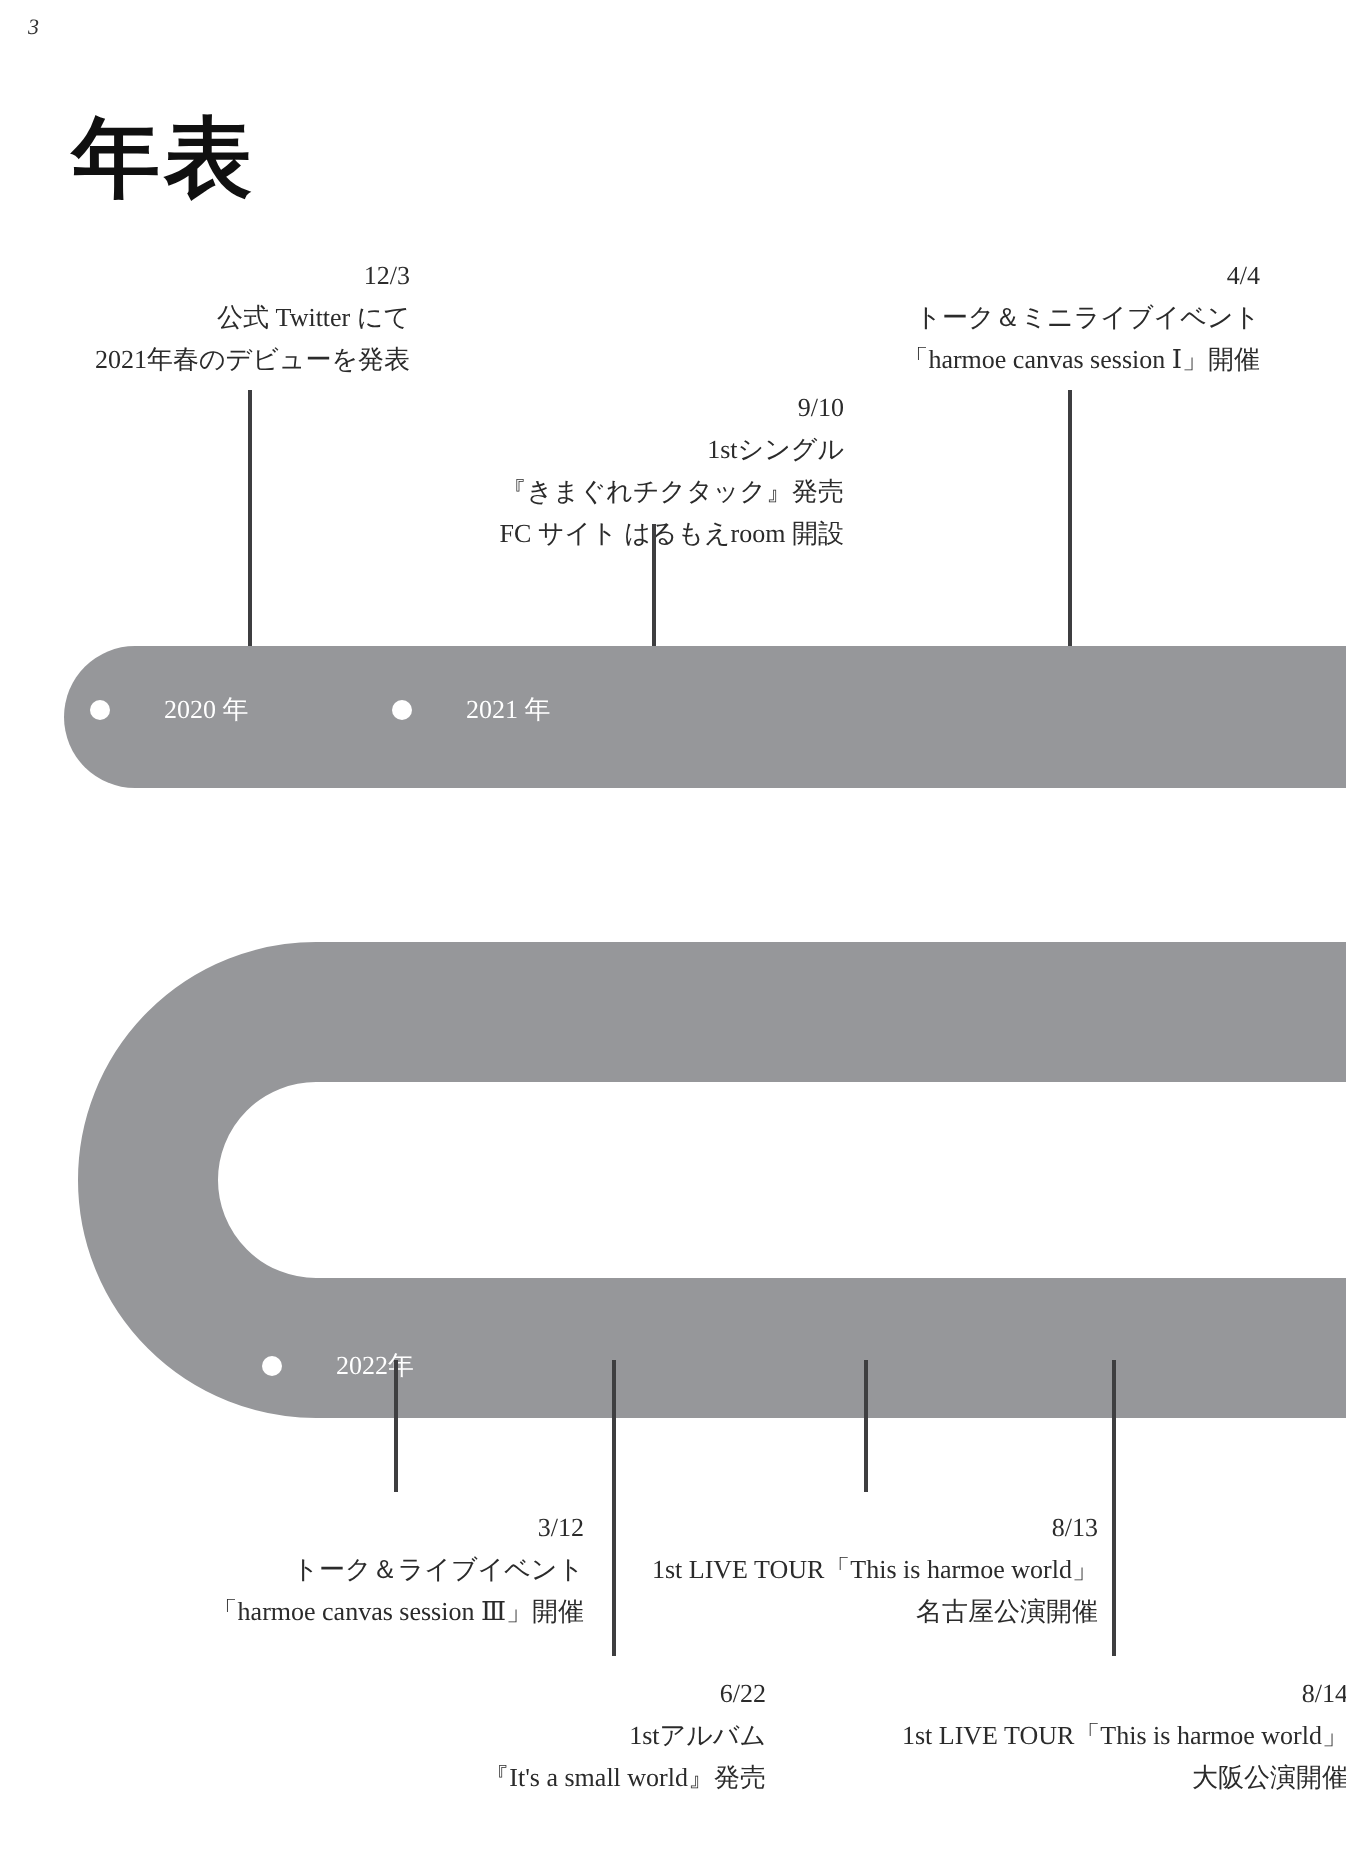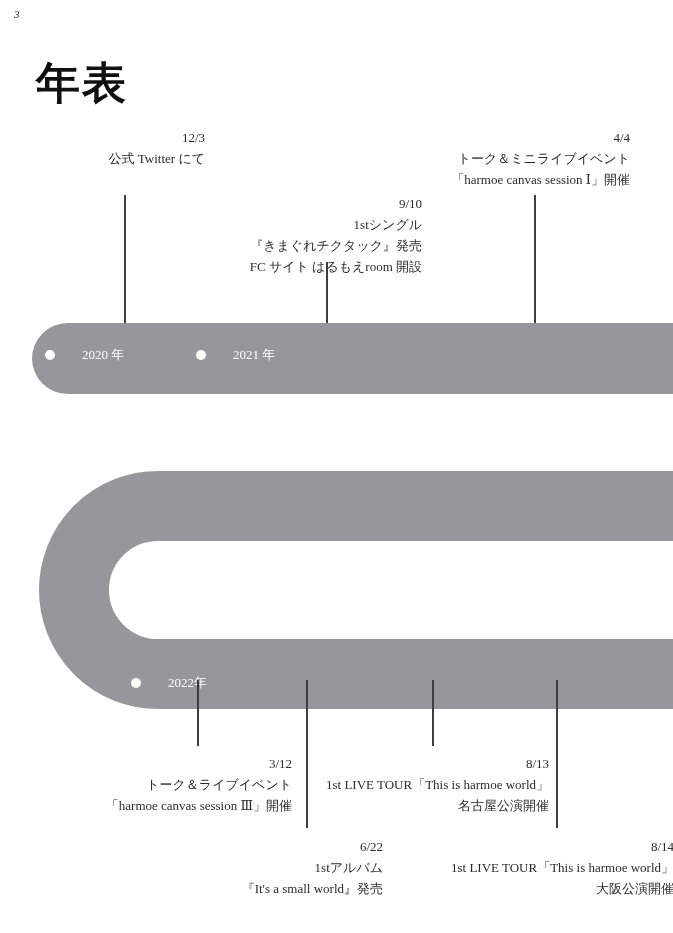--- a/index.html
+++ b/index.html
@@ -31,21 +31,21 @@
     font-style: italic;
     color: #333333;
     letter-spacing: 0;
   }
 
   
   .page-title {
     position: absolute;
     left: 36px;
     top: 28px;
-    font-family: Liberation Sans, sans-serif;
+    font-family: Liberation Mono, monospace;
     font-weight: bold;
     font-size: 44px;
     line-height: 52px;
     letter-spacing: 2px;
     color: #101010;
   }
 
   
   .band {
     position: absolute;
@@ -122,20 +122,21 @@
 
 <div id="page">
 
   <div class="page-number">3</div>
 
   <h1 class="page-title">年表</h1>
 
   <div class="event" style="left:45px; top:127px; width:160px;">
     <span class="date">12/3</span>
     <span class="line">公式 Twitter にて</span>
+    <span class="line">2021年春のデビューを発表</span>
   </div>
 
   <div class="event" style="left:232px; top:193px; width:190px;">
     <span class="date">9/10</span>
     <span class="line">1stシングル</span>
     <span class="line">『きまぐれチクタック』発売</span>
     <span class="line">FC サイト はるもえroom 開設</span>
   </div>
 
   <div class="event" style="left:442px; top:127px; width:188px;">

